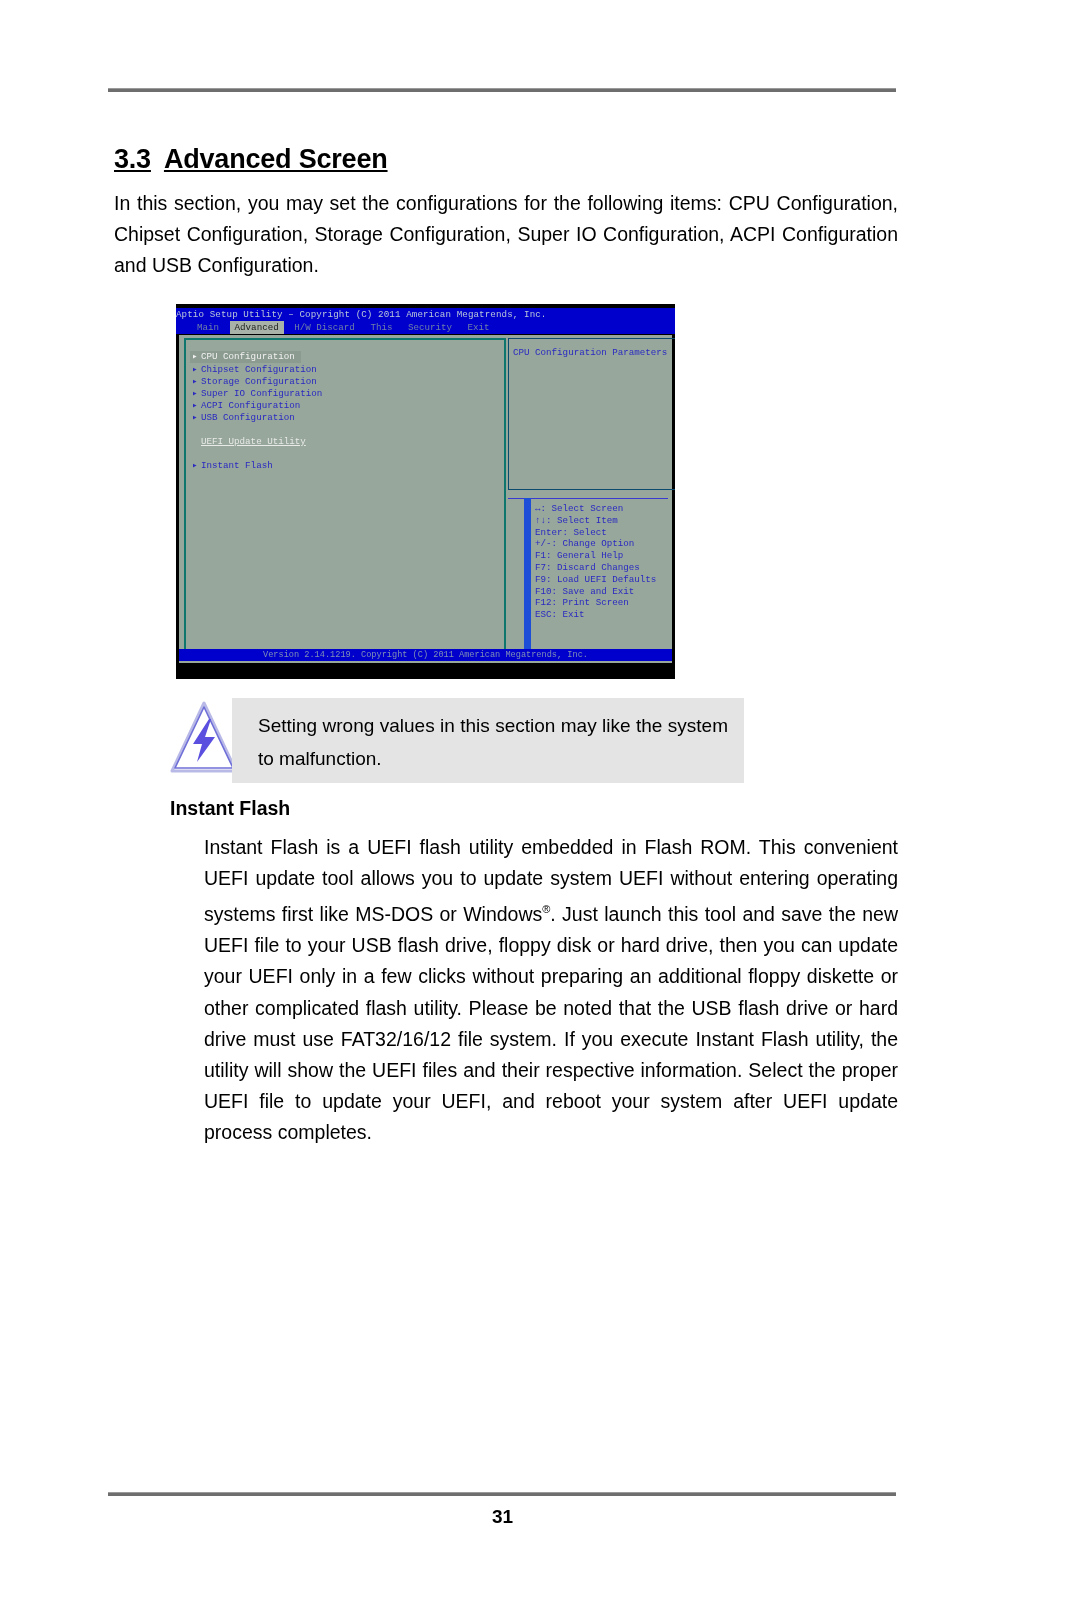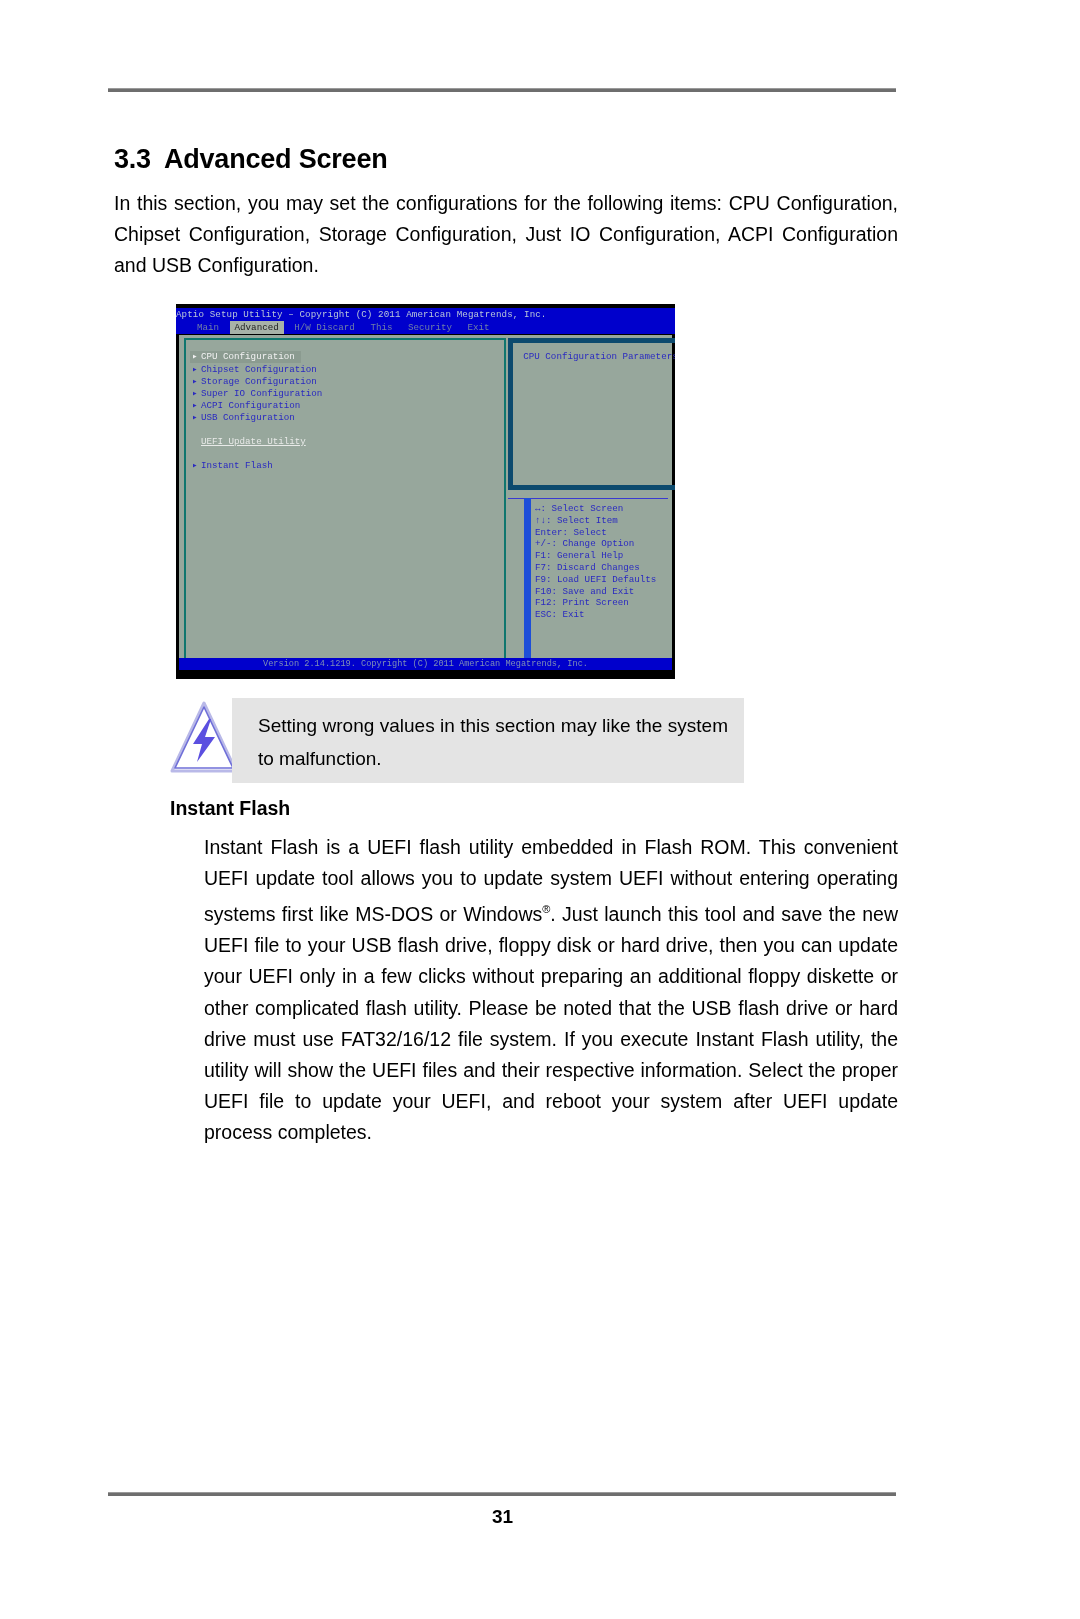--- a/index.html
+++ b/index.html
@@ -43,20 +43,21 @@
 
   
   .section-heading {
     position: absolute;
     left: 114px;
     top: 144px;
     font-size: 27px;
     font-weight: bold;
     letter-spacing: -0.2px;
     white-space: nowrap;
+    text-decoration: underline;
   }
   .section-heading .num { margin-right: 13px; }
 
   .intro {
     position: absolute;
     left: 114px;
     top: 188px;
     width: 784px;
     font-size: 19.5px;
     line-height: 31px;
@@ -132,24 +133,23 @@
     left: 329px; top: 3px;
     width: 160px;
     height: 322px;
     box-sizing: border-box;
   }
   .bios-help {
     position: absolute;
     left: 0; top: 0;
     width: 181px;
     height: 152px;
-    border: 5px solid #0c4a6e;
+    border: 1px solid #0c4a6e;
     box-sizing: border-box;
     padding: 8px 0 0 4px;
-    text-align: center;
   }
   .bios-keys {
     position: absolute;
     left: 16px; top: 160px;
     width: 160px;
     height: 162px;
     border-left: 7px solid #1d4ed8;
     box-sizing: border-box;
     padding: 5px 0 0 4px;
   }
@@ -190,21 +190,21 @@
   }
   .help-line, .key-line {
     font-size: 9.2px;
     line-height: 11.8px;
     color: #2a2ac0;
     white-space: nowrap;
   }
   .bios-version {
     position: absolute;
     left: 3px;
-    bottom: 9px;
+    bottom: 18px;
     width: 493px;
     height: 12px;
     background: #0000cc;
     color: #7f8fb5;
     font-size: 8.6px;
     line-height: 12px;
     text-align: center;
     white-space: nowrap;
   }
 
@@ -275,21 +275,21 @@
 <body>
 
 <div class="page">
 
   <div class="rule-top"></div>
 
   <div class="section-heading">
     <span class="num">3.3</span><span>Advanced Screen</span>
   </div>
 
-  <div class="intro">In this section, you may set the configurations for the following items: CPU Configuration, Chipset Configuration, Storage Configuration, Just IO Configuration, ACPI Configuration and USB Configuration.</div>
+  <div class="intro">In this section, you may set the configurations for the following items: CPU Configuration, Chipset Configuration, Storage Configuration, Super IO Configuration, ACPI Configuration and USB Configuration.</div>
 
   <div class="bios">
 
     <div class="bios-title">Aptio Setup Utility – Copyright (C) 2011 American Megatrends, Inc.</div>
 
     <div class="bios-tabs">
       <span class="tab">Main</span>
       <span class="tab active">Advanced</span>
       <span class="tab">H/W Discard</span>
       <span class="tab">This</span>

